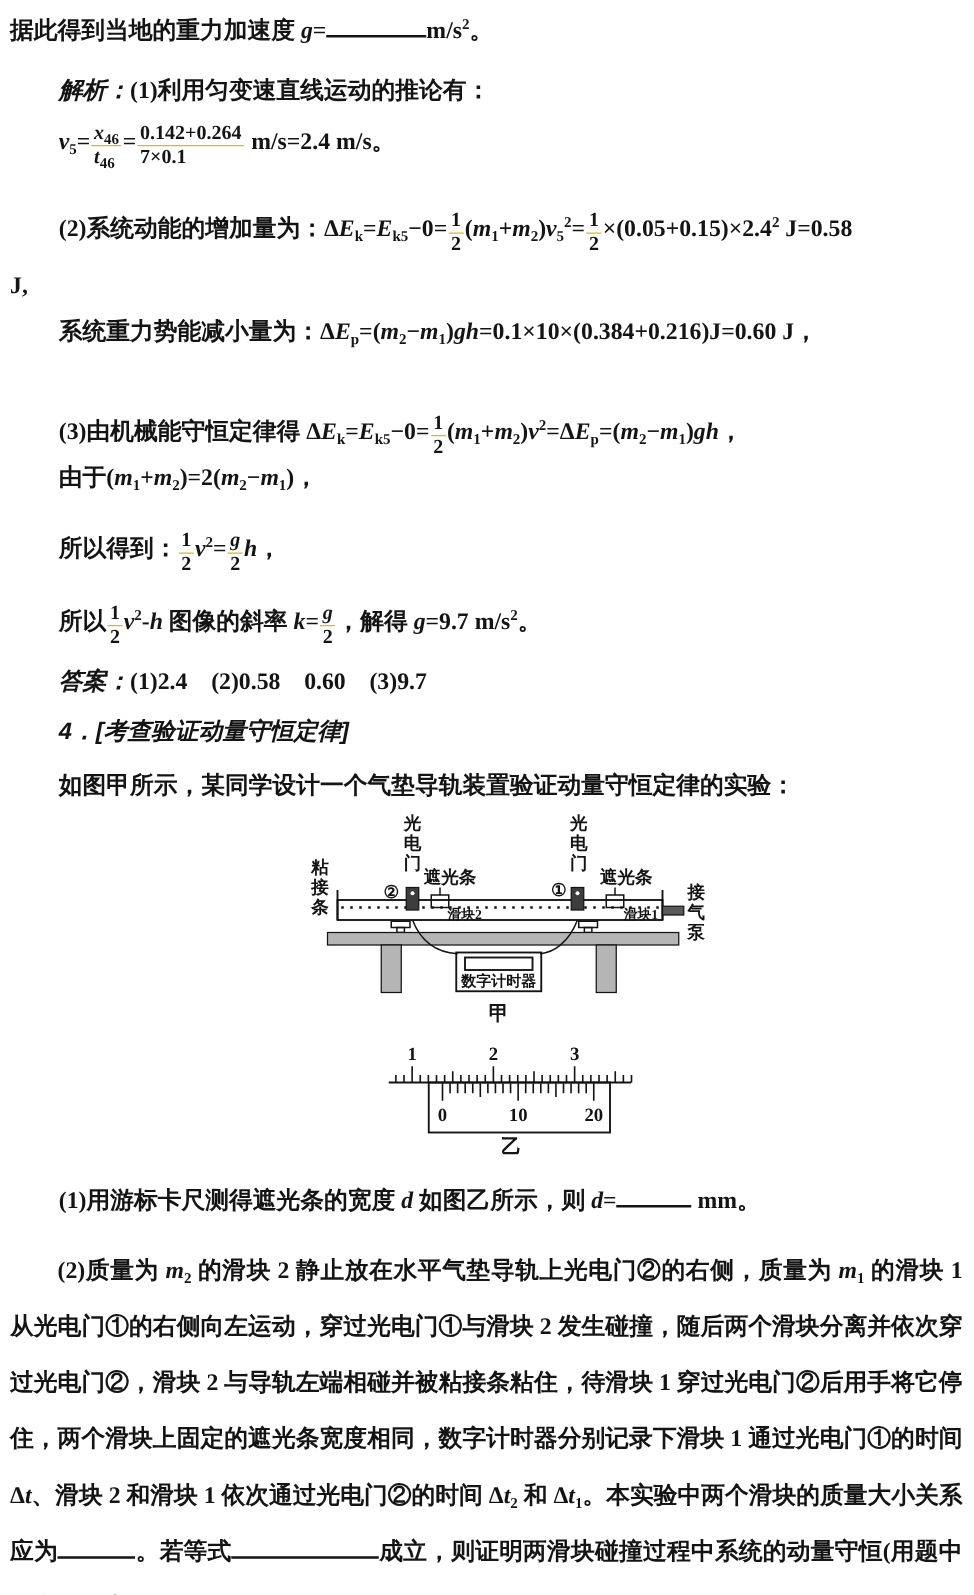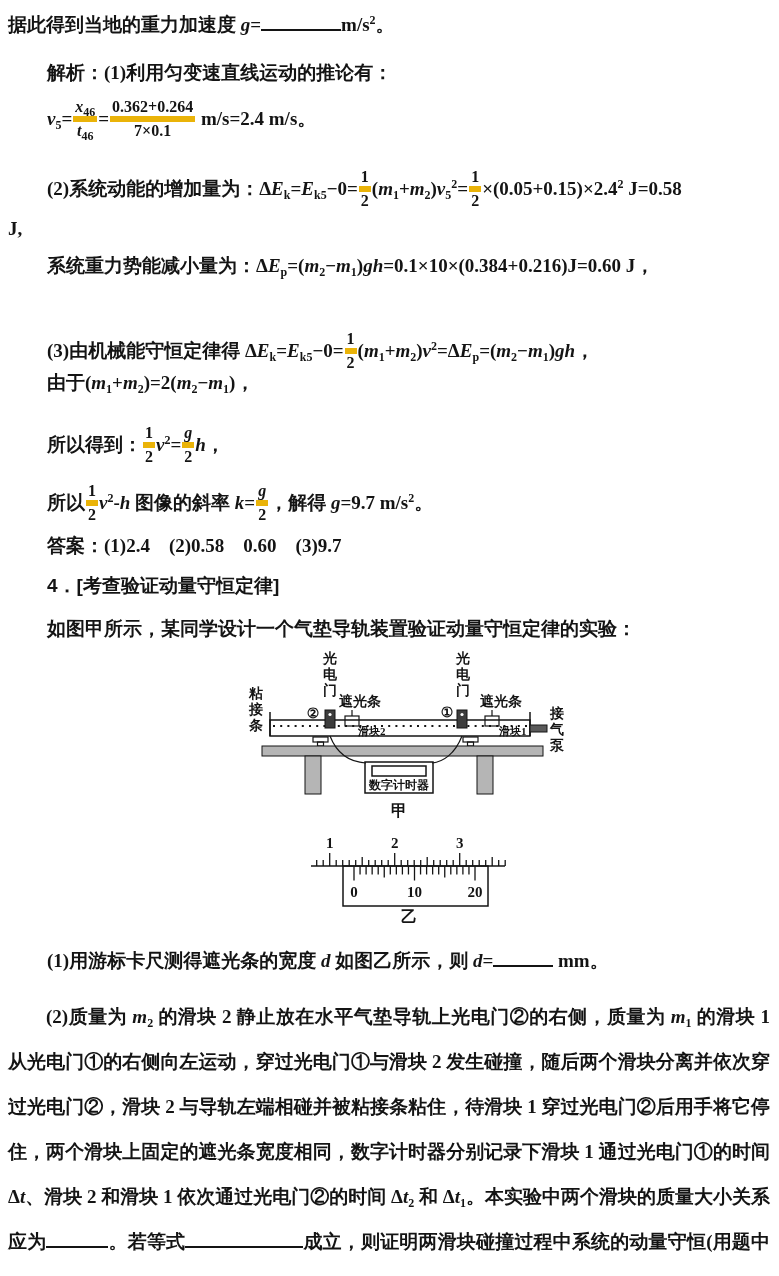--- a/index.html
+++ b/index.html
@@ -1,42 +1,42 @@
 <!DOCTYPE html>
 <html><head>
 <meta charset="utf-8">
 <style>
   html,body{margin:0;padding:0;background:#fff;}
   .page{position:relative;width:779px;height:1276px;background:#fff;overflow:hidden;
         font-family:"Liberation Serif","DejaVu Serif",serif;font-weight:700;color:#141414;
         font-size:19px;}
   .line{position:absolute;white-space:pre;line-height:26px;}
-  .hei{font-family:"Liberation Sans","DejaVu Sans",sans-serif;font-weight:900;}
+  .hei{font-family:"Liberation Sans","DejaVu Sans",sans-serif;font-weight:900;font-style:italic;}
   .var{font-style:italic;}
   .sub{font-size:12px;vertical-align:-4px;line-height:0;}
   .sup{font-size:12px;vertical-align:7px;line-height:0;}
-  .frac{display:inline-block;vertical-align:-11px;text-align:center;font-size:16px;line-height:1.12;margin:0 1px;}
+  .frac{display:inline-block;vertical-align:-11px;font-size:16px;line-height:1.12;margin:0 1px;}
   .frac .fn{display:block;padding:0 2px;}
-  .frac .fd{display:block;border-top:6px solid #eab308;padding:0 2px;}
+  .frac .fd{display:block;border-top:1px solid #eab308;padding:0 2px;}
   .blank{display:inline-block;border-bottom:2px solid #141414;height:15px;vertical-align:baseline;}
   .para{position:absolute;left:8px;width:762px;text-align:justify;text-indent:38px;
         line-height:45px;white-space:normal;}
   svg{position:absolute;}
   svg text{font-family:"Liberation Serif","DejaVu Serif",serif;font-weight:700;fill:#141414;}
   .fig-line{stroke:#141414;stroke-width:1.5;fill:none;}
   .fig-thin{stroke:#141414;stroke-width:1.2;fill:none;}
 </style>
 </head>
 <body>
 
 <div class="page">
 
   <div class="line" style="top:12px;left:8px">据此得到当地的重力加速度 <span class="var">g</span>=<span class="blank" style="width: 80px;"></span>m/s<span class="sup">2</span>。</div>
   <div class="line" style="top:60px;left:47px"><span class="hei">解析：</span>(1)利用匀变速直线运动的推论有：</div>
-  <div class="line" style="top:98px;left:47px"><span class="var">v</span><span class="sub">5</span>=<span class="frac"><span class="fn"><span class="var">x</span><span class="sub">46</span></span><span class="fd"><span class="var">t</span><span class="sub">46</span></span></span>=<span class="frac"><span class="fn">0.362+0.264</span><span class="fd">7×0.1</span></span> m/s=2.4 m/s。</div>
+  <div class="line" style="top:98px;left:47px"><span class="var">v</span><span class="sub">5</span>=<span class="frac"><span class="fn"><span class="var">x</span><span class="sub">46</span></span><span class="fd"><span class="var">t</span><span class="sub">46</span></span></span>=<span class="frac"><span class="fn">0.142+0.264</span><span class="fd">7×0.1</span></span> m/s=2.4 m/s。</div>
   <div class="line" style="top:168px;left:47px">(2)系统动能的增加量为：Δ<span class="var">E</span><span class="sub">k</span>=<span class="var">E</span><span class="sub">k5</span>−0=<span class="frac"><span class="fn">1</span><span class="fd">2</span></span>(<span class="var">m</span><span class="sub">1</span>+<span class="var">m</span><span class="sub">2</span>)<span class="var">v</span><span class="sub">5</span><span class="sup">2</span>=<span class="frac"><span class="fn">1</span><span class="fd">2</span></span>×(0.05+0.15)×2.4<span class="sup">2</span> J=0.58</div>
   <div class="line" style="top:216px;left:8px">J,</div>
   <div class="line" style="top:253px;left:47px">系统重力势能减小量为：Δ<span class="var">E</span><span class="sub">p</span>=(<span class="var">m</span><span class="sub">2</span>−<span class="var">m</span><span class="sub">1</span>)<span class="var">gh</span>=0.1×10×(0.384+0.216)J=0.60 J，</div>
   <div class="line" style="top:330px;left:47px">(3)由机械能守恒定律得 Δ<span class="var">E</span><span class="sub">k</span>=<span class="var">E</span><span class="sub">k5</span>−0=<span class="frac"><span class="fn">1</span><span class="fd">2</span></span>(<span class="var">m</span><span class="sub">1</span>+<span class="var">m</span><span class="sub">2</span>)<span class="var">v</span><span class="sup">2</span>=Δ<span class="var">E</span><span class="sub">p</span>=(<span class="var">m</span><span class="sub">2</span>−<span class="var">m</span><span class="sub">1</span>)<span class="var">gh</span>，</div>
   <div class="line" style="top:370px;left:47px">由于(<span class="var">m</span><span class="sub">1</span>+<span class="var">m</span><span class="sub">2</span>)=2(<span class="var">m</span><span class="sub">2</span>−<span class="var">m</span><span class="sub">1</span>)，</div>
   <div class="line" style="top:424px;left:47px">所以得到：<span class="frac"><span class="fn">1</span><span class="fd">2</span></span><span class="var">v</span><span class="sup">2</span>=<span class="frac"><span class="fn"><span class="var">g</span></span><span class="fd">2</span></span><span class="var">h</span>，</div>
   <div class="line" style="top:482px;left:47px">所以<span class="frac"><span class="fn">1</span><span class="fd">2</span></span><span class="var">v</span><span class="sup">2</span>-<span class="var">h</span> 图像的斜率 <span class="var">k</span>=<span class="frac"><span class="fn"><span class="var">g</span></span><span class="fd">2</span></span>，解得 <span class="var">g</span>=9.7 m/s<span class="sup">2</span>。</div>
   <div class="line" style="top:533px;left:47px"><span class="hei">答案：</span>(1)2.4　(2)0.58　0.60　(3)9.7</div>
   <div class="line" style="top:573px;left:47px"><span class="hei">4．[考查验证动量守恒定律]</span></div>
   <div class="line" style="top:616px;left:47px">如图甲所示，某同学设计一个气垫导轨装置验证动量守恒定律的实验：</div>

